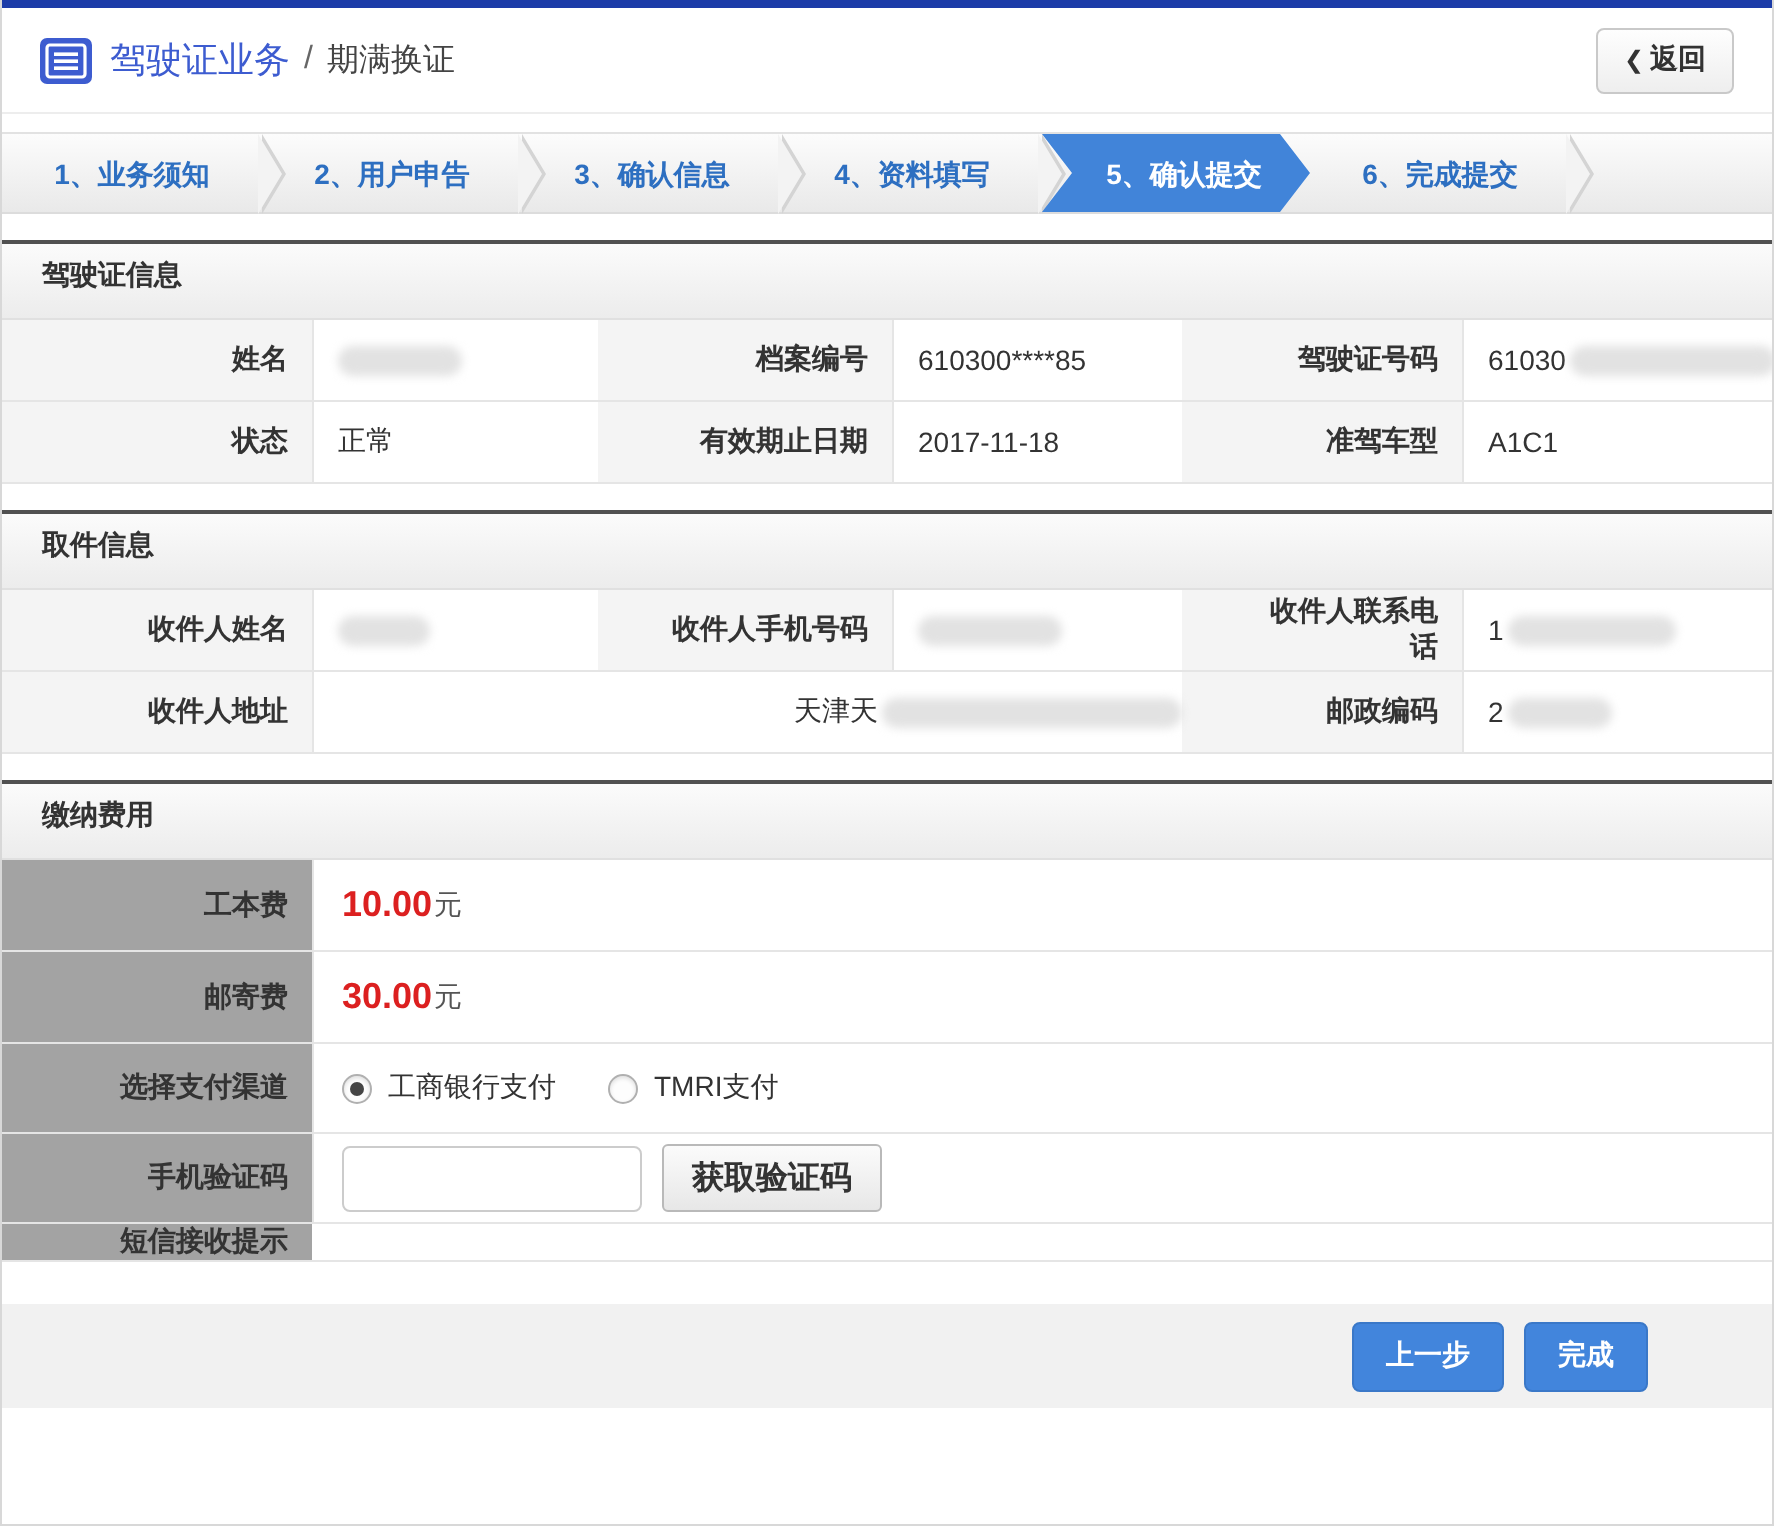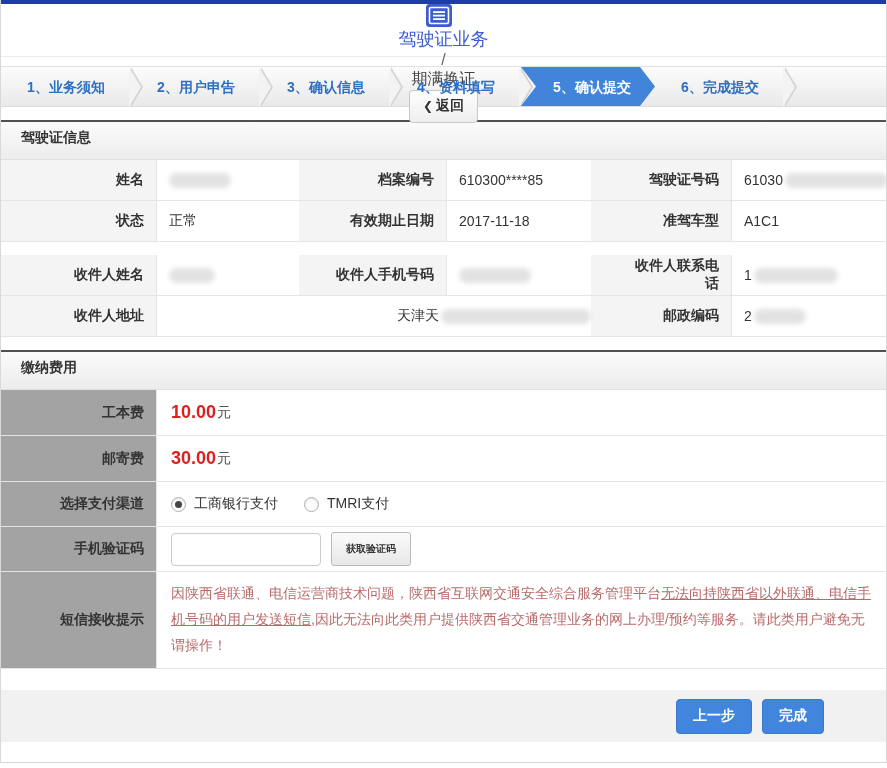--- a/index.html
+++ b/index.html
@@ -3,21 +3,21 @@
 <meta charset="utf-8">
 <style>
   * { box-sizing: border-box; margin: 0; padding: 0; }
   html,body { width: 887px; background:#fff; font-family:"Liberation Sans","DejaVu Sans",sans-serif; font-size:14px; color:#333; }
   .page { width:887px; height:763px; border:1px solid #d8d8d8; border-top:none; position:relative; background:#fff; overflow:hidden; }
 
   
   .topbar { height:4px; background:#1c3ca8; }
 
   
-  .header { height:53px; display:flex; align-items:center; padding:0 19px; border-bottom:1px solid #ededed; background:#fff;flex-direction:column; }
+  .header { height:53px; display:flex; align-items:center; padding:0 19px; border-bottom:1px solid #ededed; background:#fff; }
   .doc-icon { width:26px; height:23px; margin-right:9px; flex:0 0 auto; }
   .header-title { color:#3d5cd0; font-size:18px; }
   .header-divider { color:#666; font-size:16px; margin:0 7px; }
   .header-sub { color:#444; font-size:16px; }
   .header-spacer { flex:1; }
   .back-btn { background:linear-gradient(#fefefe,#eeeeee); border:1px solid #c9c9c9; border-radius:4px; padding:6px 13px 7px; font-size:14px; font-weight:bold; color:#333; cursor:pointer; font-family:inherit; }
   .back-btn .chev { font-size:12px; margin-right:3px; }
 
   
   .steps { margin-top:9px; height:41px; display:flex; background:linear-gradient(#fcfcfc,#e9e9e9); border-top:1px solid #e2e2e2; border-bottom:1px solid #dcdcdc; }
@@ -49,21 +49,21 @@
   .pay-value { background:#fff; border-left:1px solid #e5e5e5; display:flex; align-items:center; padding-left:14px; min-height:44px; }
   .fee-row .pay-value { min-height:45px; }
   .price { color:#dc2020; font-weight:bold; font-size:18px; }
   .unit { color:#555; font-size:14px; margin-left:1px; }
 
   .radio { width:15px; height:15px; border-radius:50%; border:1px solid #b0b0b0; background:#fdfdfd; display:inline-block; position:relative; box-shadow:inset 0 1px 2px rgba(0,0,0,.12); flex:0 0 auto; cursor:pointer; }
   .radio.checked::after { content:""; position:absolute; left:3px; top:3px; width:7px; height:7px; border-radius:50%; background:#454545; }
   .radio-text { margin:0 26px 0 8px; }
 
   .code-input { width:150px; height:33px; border:1px solid #ccc; border-radius:4px; padding:0 8px; font-size:14px; font-family:inherit; }
-  .code-btn { height:34px; margin-left:10px; padding:0 14px; background:linear-gradient(#fbfbfb,#e7e7e7); border:1px solid #b9b9b9; border-radius:3px; font-weight:bold; font-size:10px; color:#333; cursor:pointer; font-family:Liberation Sans, sans-serif; }
+  .code-btn { height:34px; margin-left:10px; padding:0 14px; background:linear-gradient(#fbfbfb,#e7e7e7); border:1px solid #b9b9b9; border-radius:3px; font-weight:bold; font-size:16px; color:#333; cursor:pointer; font-family:Liberation Sans, sans-serif; }
 
   .notice-cell { display:block !important; padding:8px 14px 10px; line-height:26px; color:#b86a6a; font-size:14px; }
   .notice-underline { text-decoration:underline; }
 
   
   .footer { margin-top:21px; height:52px; background:#f1f1f1; display:flex; align-items:center; justify-content:flex-end; padding-right:62px; gap:10px; }
   .btn-blue { background:#4285dc; border:1px solid #3a78c8; border-radius:4px; color:#fff; font-weight:bold; font-size:14px; padding:7px 16px 8px; cursor:pointer; font-family:inherit; }
 </style>
 </head>
 <body>
@@ -113,20 +113,21 @@
       <div class="cell cell-label">状态</div>
       <div class="cell cell-value">正常</div>
       <div class="cell cell-label">有效期止日期</div>
       <div class="cell cell-value">2017-11-18</div>
       <div class="cell cell-label">准驾车型</div>
       <div class="cell cell-value">A1C1</div>
     </div>
   </div>
 
   <div class="section">
+    <div class="section-head">取件信息</div>
     <div class="grid6">
       <div class="cell cell-label">收件人姓名</div>
       <div class="cell cell-value">
           <span class="blur" style="width:46px"></span>
         </div>
       <div class="cell cell-label">收件人手机号码</div>
       <div class="cell cell-value">
           <span class="blur" style="width:72px"></span>
         </div>
       <div class="cell cell-label">收件人联系电话</div>
@@ -181,23 +182,20 @@
     <div class="pay-row">
       <div class="pay-label">手机验证码</div>
       <div class="pay-value">
         <input class="code-input" type="text" value="" style="">
         <button class="code-btn">获取验证码</button>
       </div>
     </div>
 
     <div class="pay-row">
       <div class="pay-label">短信接收提示</div>
-      <div class="pay-value notice-cell">
-        <span>因陕西省联通、电信运营商技术问题，陕西省互联网交通安全综合服务管理平台</span><span class="notice-underline">无法向持陕西省以外联通、电信手机号码的用户发送短信</span><span>,因此无法向此类用户提供陕西省交通管理业务的网上办理/预约等服务。请此类用户避免无谓操作！</span>
-      </div>
     </div>
   </div>
 
   <div class="footer">
     <button class="btn-blue">上一步</button>
     <button class="btn-blue">完成</button>
   </div>
 </div>
 
 </body></html>

